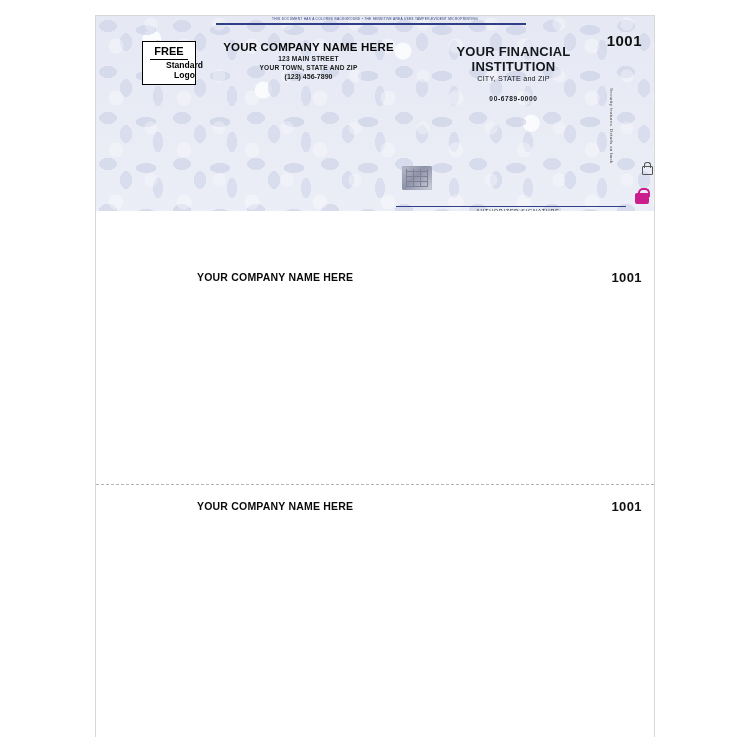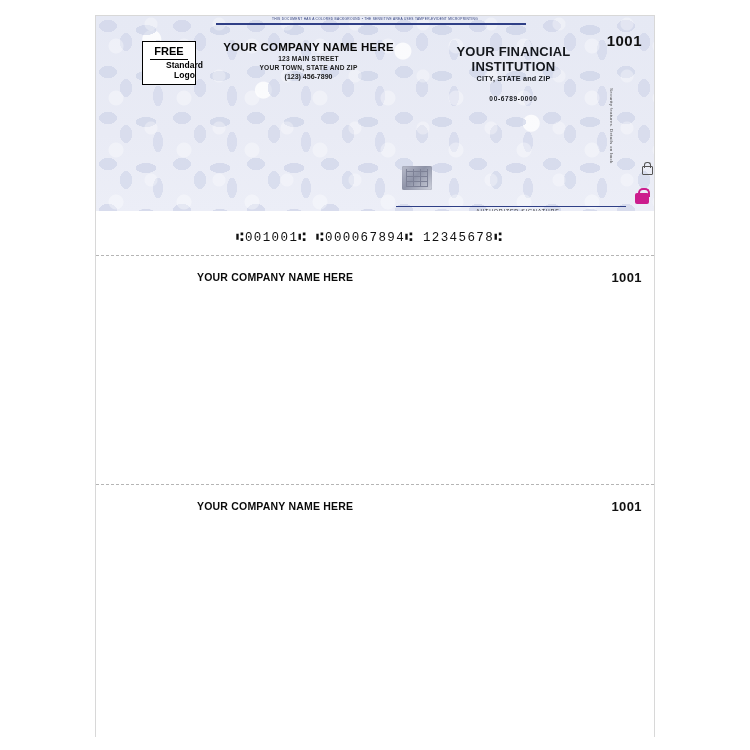--- a/index.html
+++ b/index.html
@@ -163,21 +163,21 @@
     text-align: center;
   }
   .bank-name {
     font-size: 13px;
     font-weight: bold;
     color: #15181d;
     letter-spacing: 0.2px;
   }
   .bank-city {
     font-size: 7.2px;
-    font-weight: bold;
+    font-weight: normal;
     color: #15181d;
     letter-spacing: 0.2px;
   }
   .bank-frac {
     font-size: 6.6px;
     font-weight: bold;
     color: #15181d;
     margin-top: 12px;
     letter-spacing: 0.6px;
   }
@@ -371,23 +371,20 @@
         <div class="body"></div>
       </div>
 
       <div class="vert-lock">
         <div class="s"></div>
         <div class="b"></div>
       </div>
       <div class="vert-legend">Security features. Details on back</div>
     </div>
 
-    <div class="micr-zone">
-      <div class="micr">⑆001001⑆ ⑆000067894⑆ 12345678⑆</div>
-    </div>
 
     <div class="stub stub-1">
       <div class="stub-company">
         <span class="stub-company-inner">YOUR COMPANY NAME HERE</span>
       </div>
       <div class="stub-num">1001</div>
     </div>
 
     <div class="stub stub-2">
       <div class="stub-company">

